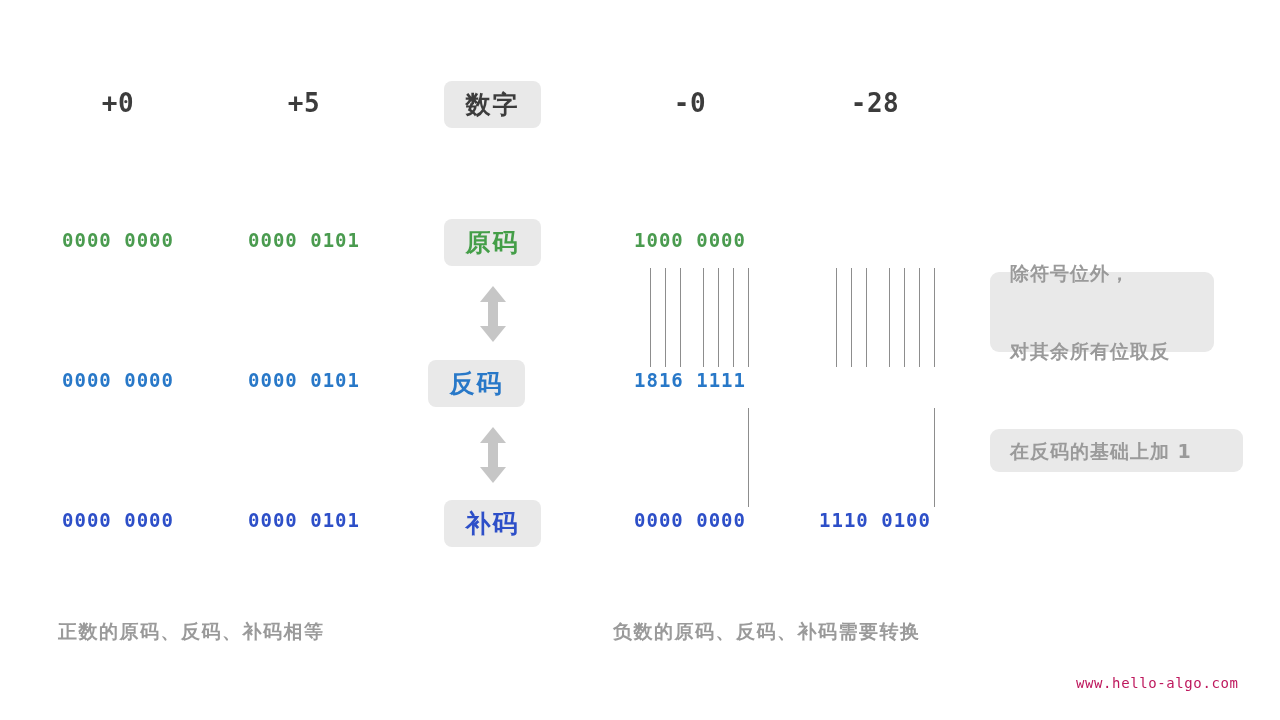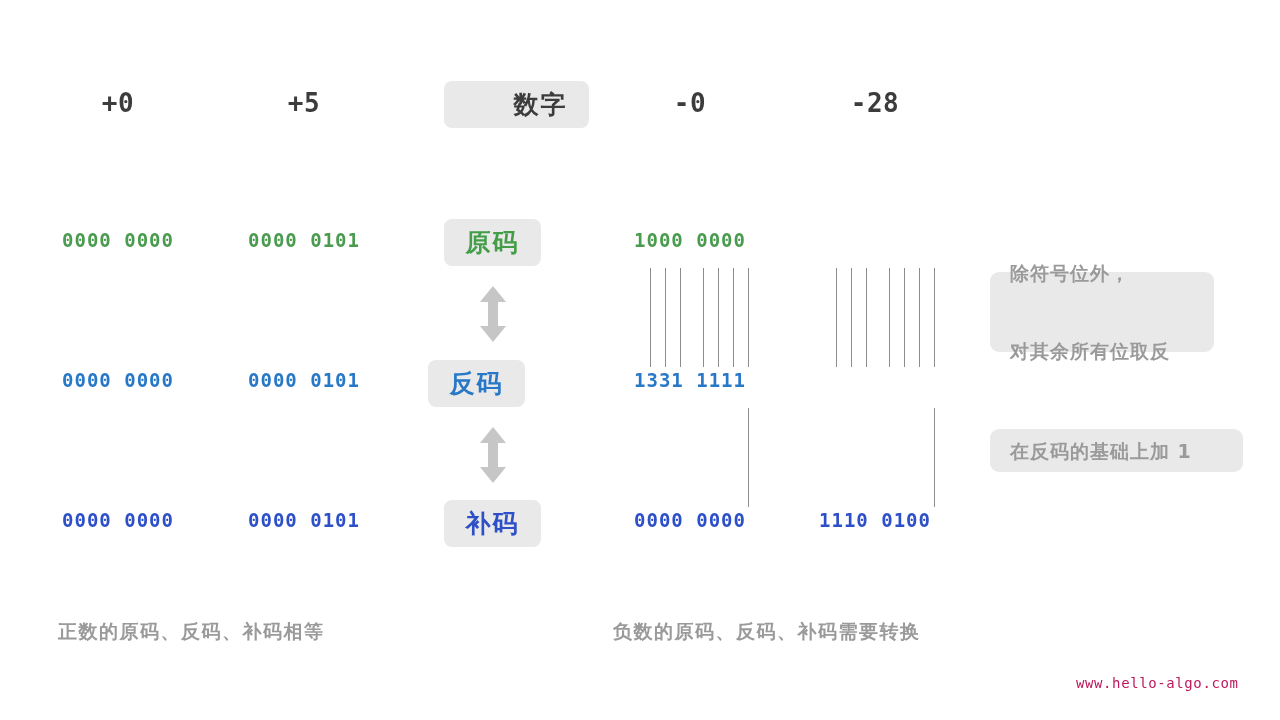--- a/index.html
+++ b/index.html
@@ -33,21 +33,21 @@
     background: #e9e9e9;
     border-radius: 8px;
     display: flex;
     align-items: center;
     justify-content: center;
     font-size: 25px;
     font-weight: bold;
     letter-spacing: 2px;
     white-space: nowrap;
   }
-  .pill-dark  { color: #3c3c3c; padding-left: 48px; }
+  .pill-dark  { color: #3c3c3c; }
   .pill-green { color: #449e48; }
   .pill-blue  { color: #2878c8; }
   .pill-navy  { color: #2d4fc8; }
 
   
   .bits {
     font-family: "DejaVu Sans Mono", "Liberation Mono", monospace;
     font-size: 19px;
     font-weight: bold;
     text-align: center;
@@ -151,21 +151,21 @@
     <span>除符号位外，</span>
     <span>对其余所有位取反</span>
   </div>
 
   <div class="abs bits bits-blue" style="left:38px; top:369px; width:160px;">0000 0000</div>
 
   <div class="abs bits bits-blue" style="left:224px; top:369px; width:160px;">0000 0101</div>
 
   <div class="abs pill pill-blue" style="left:428px; top:360px; width:97px; height:47px;">反码</div>
 
-  <div class="abs bits bits-blue" style="left:610px; top:369px; width:160px;">1331 1111</div>
+  <div class="abs bits bits-blue" style="left:610px; top:369px; width:160px;">1816 1111</div>
 
 
   <div class="abs vline" style="left:748px; top:408px; height:99px;"></div>
   <div class="abs vline" style="left:934px; top:408px; height:99px;"></div>
 
   <div class="abs arrow-wrap" style="left:476px; top:427px;">
     <svg width="34" height="56" viewBox="0 0 34 56" xmlns="http://www.w3.org/2000/svg">
       <polygon points="17,0 30,16 22,16 22,40 30,40 17,56 4,40 12,40 12,16 4,16" fill="#c6c6c6"></polygon>
     </svg>
   </div>

